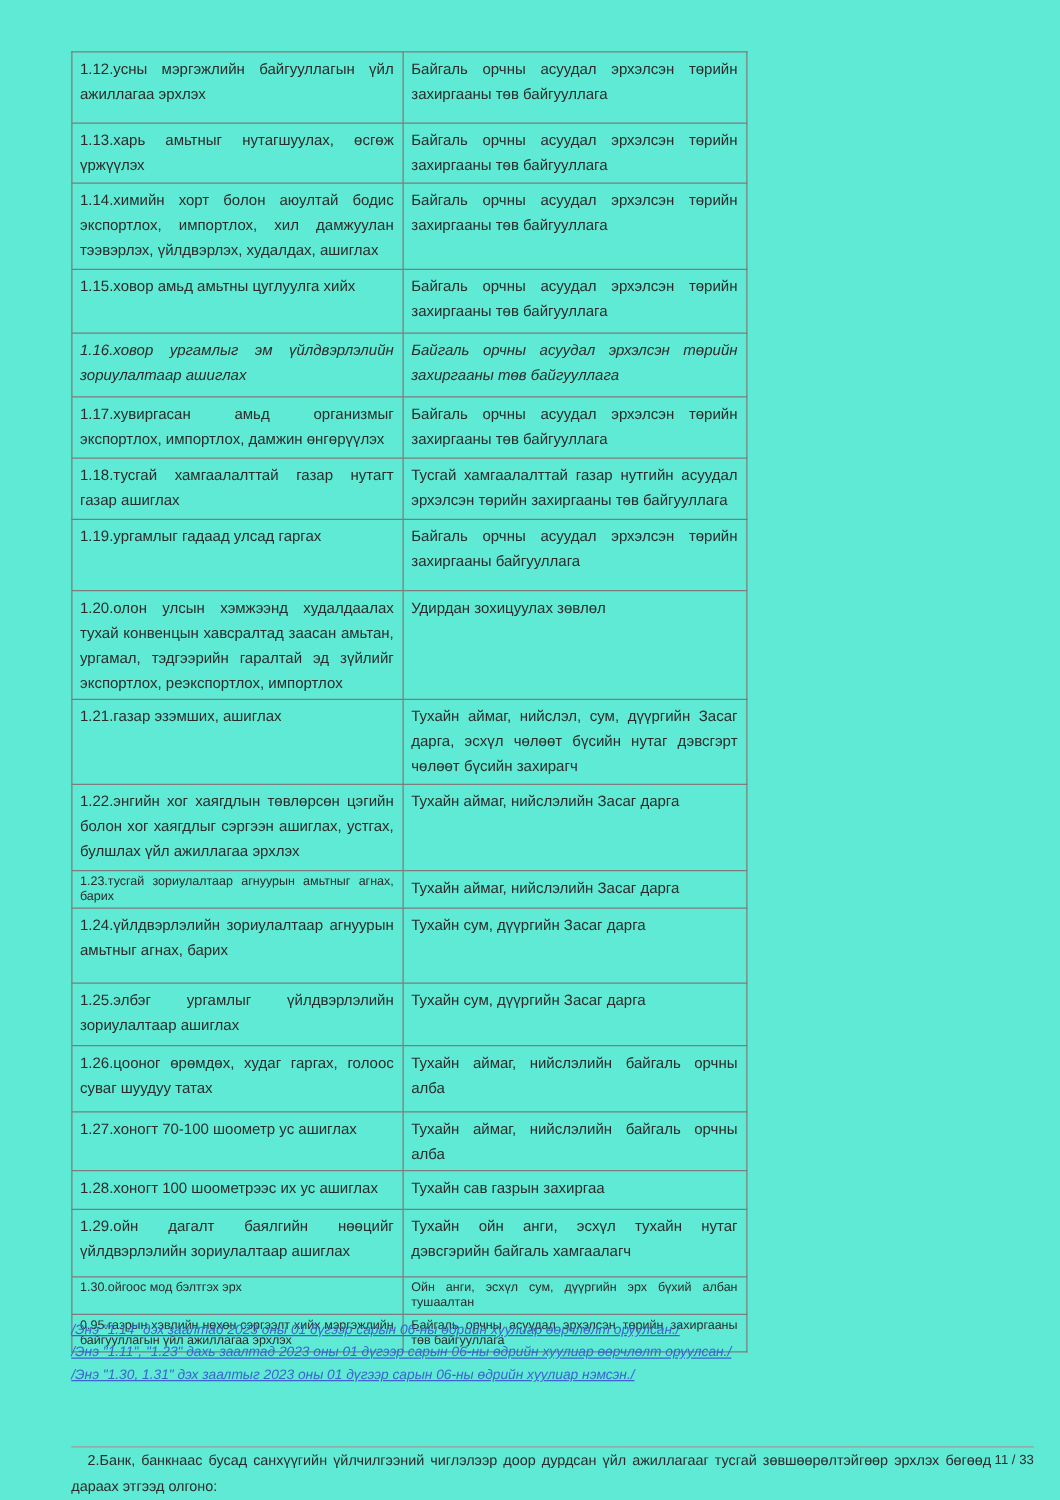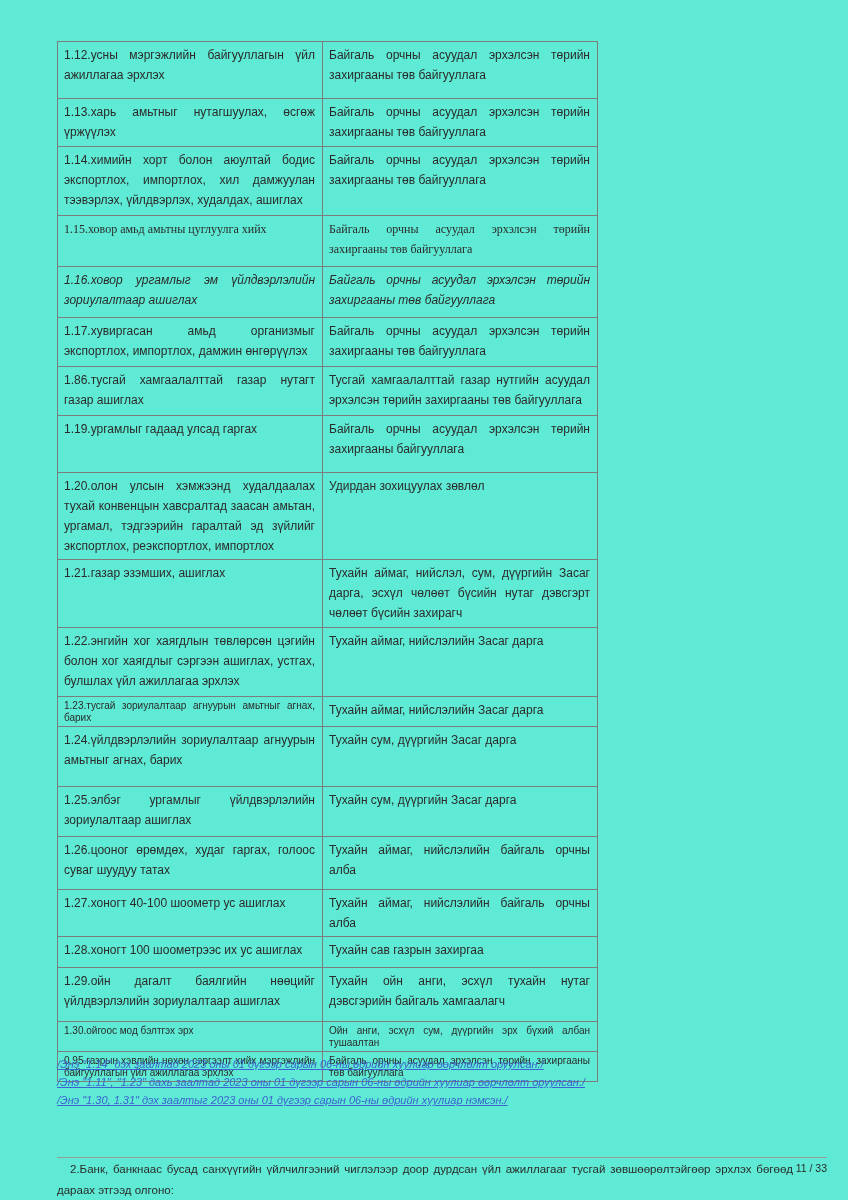--- a/index.html
+++ b/index.html
@@ -45,34 +45,34 @@
             <td>Байгаль орчны асуудал эрхэлсэн төрийн захиргааны төв байгууллага</td>
           </tr>
           <tr style="height: 48px;">
             <td>1.13.харь амьтныг нутагшуулах, өсгөж үржүүлэх</td>
             <td>Байгаль орчны асуудал эрхэлсэн төрийн захиргааны төв байгууллага</td>
           </tr>
           <tr style="height: 69px;">
             <td>1.14.химийн хорт болон аюултай бодис экспортлох, импортлох, хил дамжуулан тээвэрлэх, үйлдвэрлэх, худалдах, ашиглах</td>
             <td>Байгаль орчны асуудал эрхэлсэн төрийн захиргааны төв байгууллага</td>
           </tr>
-          <tr style="height: 51px; font-family: Liberation Serif, serif;">
+          <tr style="height: 51px;">
             <td>1.15.ховор амьд амьтны цуглуулга хийх</td>
             <td>Байгаль орчны асуудал эрхэлсэн төрийн захиргааны төв байгууллага</td>
           </tr>
           <tr style="height: 51px; font-style: italic;">
             <td>1.16.ховор ургамлыг эм үйлдвэрлэлийн зориулалтаар ашиглах</td>
             <td>Байгаль орчны асуудал эрхэлсэн төрийн захиргааны төв байгууллага</td>
           </tr>
           <tr style="height: 49px;">
             <td>1.17.хувиргасан амьд организмыг экспортлох, импортлох, дамжин өнгөрүүлэх</td>
             <td>Байгаль орчны асуудал эрхэлсэн төрийн захиргааны төв байгууллага</td>
           </tr>
           <tr style="height: 49px;">
-            <td>1.86.тусгай хамгаалалттай газар нутагт газар ашиглах</td>
+            <td>1.18.тусгай хамгаалалттай газар нутагт газар ашиглах</td>
             <td>Тусгай хамгаалалттай газар нутгийн асуудал эрхэлсэн төрийн захиргааны төв байгууллага</td>
           </tr>
           <tr style="height: 57px;">
             <td>1.19.ургамлыг гадаад улсад гаргах</td>
             <td>Байгаль орчны асуудал эрхэлсэн төрийн захиргааны байгууллага</td>
           </tr>
           <tr style="height: 87px;">
             <td>1.20.олон улсын хэмжээнд худалдаалах тухай конвенцын хавсралтад заасан амьтан, ургамал, тэдгээрийн гаралтай эд зүйлийг экспортлох, реэкспортлох, импортлох</td>
             <td>Удирдан зохицуулах зөвлөл</td>
           </tr>
@@ -94,21 +94,21 @@
           </tr>
           <tr style="height: 50px;">
             <td>1.25.элбэг ургамлыг үйлдвэрлэлийн зориулалтаар ашиглах</td>
             <td>Тухайн сум, дүүргийн Засаг дарга</td>
           </tr>
           <tr style="height: 53px;">
             <td>1.26.цооног өрөмдөх, худаг гаргах, голоос суваг шуудуу татах</td>
             <td>Тухайн аймаг, нийслэлийн байгаль орчны алба</td>
           </tr>
           <tr style="height: 30px;">
-            <td>1.27.хоногт 40-100 шоометр ус ашиглах</td>
+            <td>1.27.хоногт 70-100 шоометр ус ашиглах</td>
             <td>Тухайн аймаг, нийслэлийн байгаль орчны алба</td>
           </tr>
           <tr style="height: 31px;">
             <td>1.28.хоногт 100 шоометрээс их ус ашиглах</td>
             <td>Тухайн сав газрын захиргаа</td>
           </tr>
           <tr style="height: 54px;">
             <td>1.29.ойн дагалт баялгийн нөөцийг үйлдвэрлэлийн зориулалтаар ашиглах</td>
             <td>Тухайн ойн анги, эсхүл тухайн нутаг дэвсгэрийн байгаль хамгаалагч</td>
           </tr>

